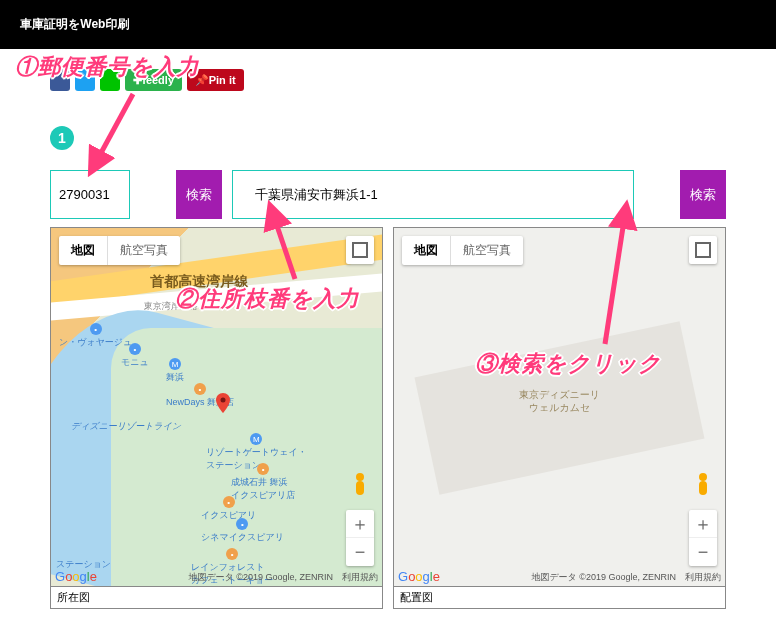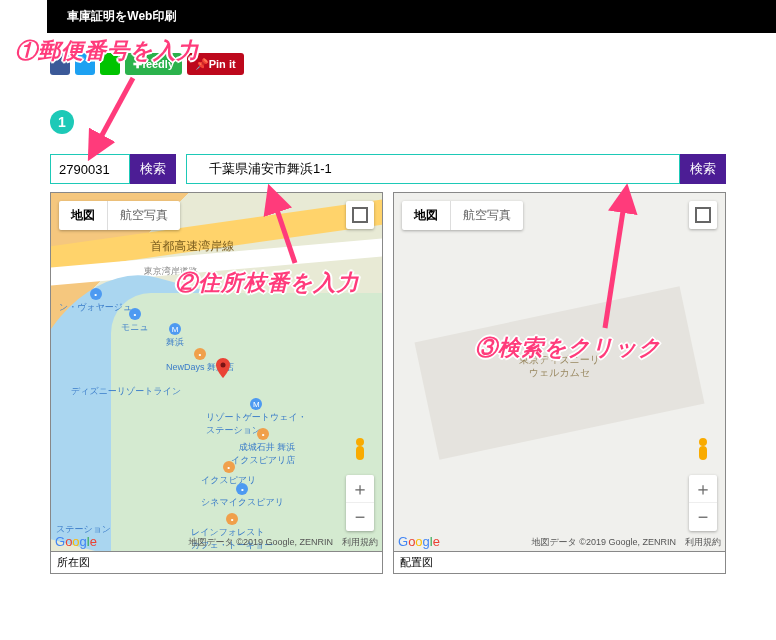--- a/index.html
+++ b/index.html
@@ -1,33 +1,33 @@
 <!DOCTYPE html>
 <html><head>
   <meta charset="utf-8">
   <style>
     * { box-sizing: border-box; margin: 0; padding: 0; }
     body { font-family: "Hiragino Sans", "Meiryo", sans-serif; font-size: 13px; background: #fff; width: 776px; }
-    .header { background: #000; color: #fff; padding: 8px 20px; font-size: 12px; font-weight: bold; margin-left: 47px; }
+    .header { background: #000; color: #fff; padding: 16px 20px; font-size: 12px; font-weight: bold; }
     .content { padding: 20px 50px; position: relative; }
     .share-row { display: flex; gap: 5px; margin-bottom: 35px; margin-left: 0; }
     .share-btn { height: 22px; display: flex; align-items: center; padding: 0 8px; border-radius: 3px; color: #fff; font-size: 11px; font-weight: bold; }
     .share-fb { background: #3b5998; width: 20px; }
     .share-tw { background: #1da1f2; width: 20px; }
     .share-line { background: #00c300; width: 20px; }
     .share-feedly { background: #2bb24c; }
     .share-pin { background: #bd081c; }
     .step-title { display: flex; align-items: center; gap: 8px; margin-bottom: 20px; }
     .step-num { width: 24px; height: 24px; background: #1dc9b7; border-radius: 50%; color: #fff; display: flex; align-items: center; justify-content: center; font-weight: bold; font-size: 14px; }
     .step-text { font-size: 16px; color: #333; }
     .input-row { display: flex; gap: 10px; margin-bottom: 8px; }
     .input-group { display: flex; }
-    .input-zip { width: 80px; border: 1px solid #1dc9b7; padding: 6px 8px; font-size: 13px; outline: none; }
+    .input-zip { width: 80px; border: 1px solid #1dc9b7; padding: 16px 8px; font-size: 13px; outline: none; }
     .input-addr { flex: 1; border: 1px solid #1dc9b7; padding: 6px 22px; font-size: 13px; outline: none; }
-    .btn-search { background: #4c1d95; color: #fff; border: none; padding: 6px 10px; font-size: 13px; cursor: pointer; }
+    .btn-search { background: #a21caf; color: #fff; border: none; padding: 6px 10px; font-size: 13px; cursor: pointer; margin-left: 46px; }
     .addr-group { flex: 1; display: flex; }
     .maps-row { display: flex; gap: 10px; }
     .map-col { flex: 1; }
     .map-frame { border: 1px solid #888; height: 360px; position: relative; background: #e8f0e0; overflow: hidden; }
     .map-controls-top { position: absolute; top: 8px; left: 8px; display: flex; background: #fff; border-radius: 2px; box-shadow: 0 1px 3px rgba(0,0,0,0.3); z-index: 10; }
     .map-tab { padding: 6px 12px; font-size: 12px; cursor: pointer; border-right: 1px solid #ddd; }
     .map-tab:last-child { border-right: none; color: #666; }
     .map-tab.active { font-weight: bold; }
     .fullscreen-btn { position: absolute; top: 8px; right: 8px; width: 28px; height: 28px; background: #fff; border-radius: 2px; box-shadow: 0 1px 3px rgba(0,0,0,0.3); display: flex; align-items: center; justify-content: center; cursor: pointer; z-index: 10; }
     .fullscreen-icon::before { content: ""; width: 12px; height: 12px; border: 2px solid #666; display: block; }
@@ -38,21 +38,21 @@
     .pegman svg { width: 100%; height: 100%; }
     .map-attribution { position: absolute; bottom: 2px; right: 4px; font-size: 9px; color: #555; z-index: 10; }
     .google-logo { position: absolute; bottom: 2px; left: 4px; font-size: 13px; font-family: sans-serif; z-index: 10; }
     .google-logo span:nth-child(1){color:#4285F4;} .google-logo span:nth-child(2){color:#EA4335;} .google-logo span:nth-child(3){color:#FBBC05;} .google-logo span:nth-child(4){color:#4285F4;} .google-logo span:nth-child(5){color:#34A853;} .google-logo span:nth-child(6){color:#EA4335;}
     .map-label { border: 1px solid #888; border-top: none; padding: 3px 6px; font-size: 11px; background: #fff; }
     
     
     .map1-bg { position: absolute; inset: 0; background: linear-gradient(135deg, #f5c77e 0%, #f5c77e 20%, #e8ead5 20%, #e8ead5 100%); }
     .road1 { position: absolute; top: 30px; left: -20px; right: -20px; height: 25px; background: #ffd36b; transform: rotate(-8deg); }
     .road2 { position: absolute; top: 60px; left: -20px; right: -20px; height: 18px; background: #fff; transform: rotate(-5deg); }
-    .road-label1 { position: absolute; top: 45px; left: 30%; font-size: 12px; color: #7a5c1e; font-weight: normal; }
+    .road-label1 { position: absolute; top: 45px; left: 30%; font-size: 14px; color: #7a5c1e; font-weight: bold; }
     .road-label2 { position: absolute; top: 72px; left: 28%; font-size: 9px; color: #888; }
     .water { position: absolute; top: 80px; left: -30px; width: 200px; height: 280px; background: #aad6f0; border-radius: 50% 0 0 0; transform: rotate(15deg); }
     .land { position: absolute; top: 100px; left: 60px; right: -20px; bottom: -20px; background: #d4ead0; border-radius: 40px 0 0 0; }
     .poi { position: absolute; font-size: 9px; color: #3a7cc9; display: flex; flex-direction: column; align-items: center; }
     .poi-dot { width: 12px; height: 12px; background: #4e9af1; border-radius: 50%; display: flex; align-items: center; justify-content: center; color: #fff; font-size: 8px; margin-bottom: 1px; }
     .poi-orange .poi-dot { background: #f0a04b; }
     .map2-bg { position: absolute; inset: 0; background: #f0f0ed; }
     .building { position: absolute; top: 120px; left: 30px; right: 30px; height: 120px; background: #e5e3de; transform: rotate(-12deg); }
     .map2-label { position: absolute; top: 160px; left: 50%; transform: translateX(-50%); font-size: 10px; color: #998860; text-align: center; line-height: 1.3; }
     .marker { position: absolute; top: 165px; left: 165px; z-index: 5; }
@@ -116,31 +116,31 @@
             <span>モニュ</span>
           </div>
         <div class="poi" style="top:130px;left:115px;">
             <div class="poi-dot">M</div>
             <span>舞浜</span>
           </div>
         <div class="poi poi-orange" style="top:155px;left:115px;">
             <div class="poi-dot">•</div>
             <span>NewDays 舞浜店</span>
           </div>
-        <div class="poi" style="top:192px;left:20px;">
+        <div class="poi" style="top:192px;left:20px;font-style:italic;">
             <span>ディズニーリゾートライン</span>
           </div>
         <div class="poi" style="top:205px;left:155px;">
             <div class="poi-dot">M</div>
             <span style="white-space:pre;">リゾートゲートウェイ・
 ステーション</span>
           </div>
         <div class="poi poi-orange" style="top:235px;left:180px;">
             <div class="poi-dot">•</div>
-            <span style="white-space:pre;text-align:right;">成城石井 舞浜
+            <span style="white-space:pre;">成城石井 舞浜
 イクスピアリ店</span>
           </div>
         <div class="poi poi-orange" style="top:268px;left:150px;">
             <div class="poi-dot">•</div>
             <span>イクスピアリ</span>
           </div>
         <div class="poi" style="top:290px;left:150px;">
             <div class="poi-dot">•</div>
             <span>シネマイクスピアリ</span>
           </div>

